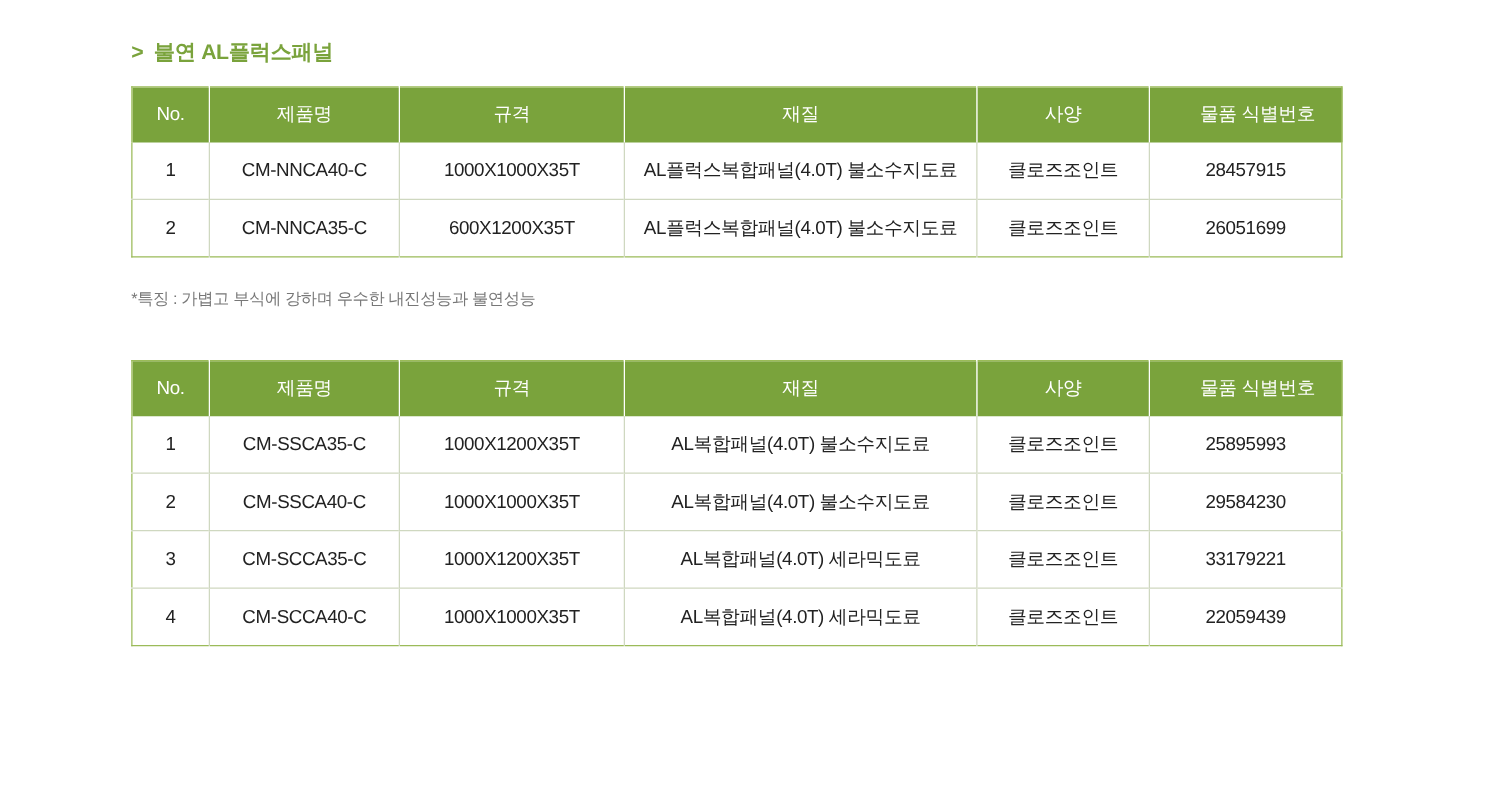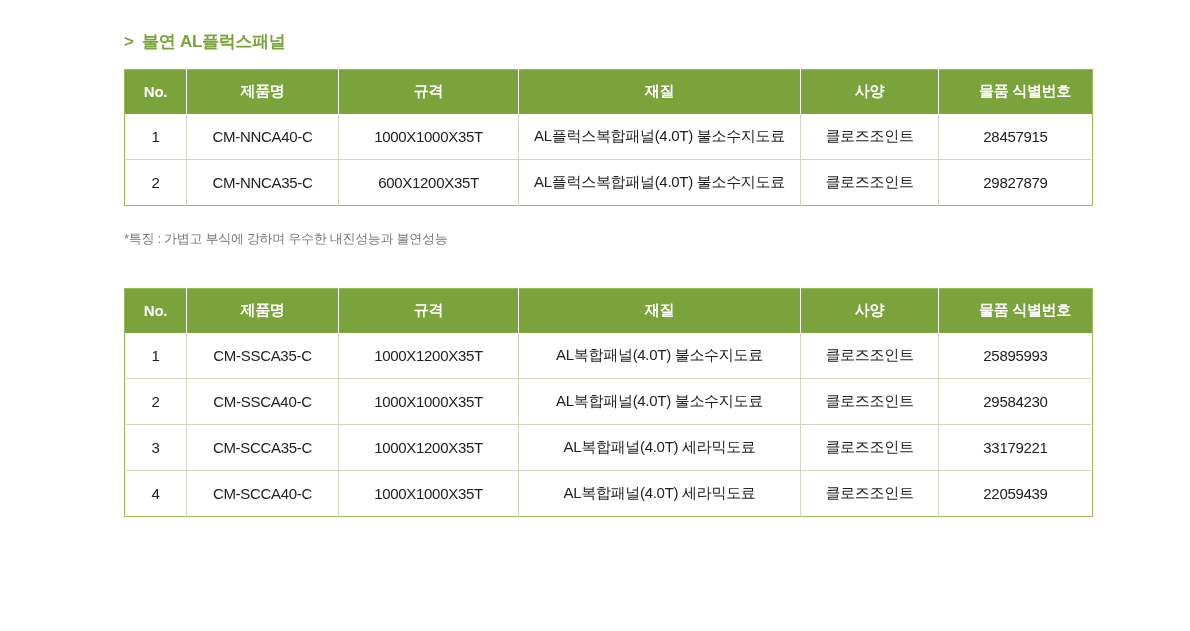--- a/index.html
+++ b/index.html
@@ -13,21 +13,21 @@
   }
   .page {
     position: relative;
     width: 1190px;
     height: 631px;
     background: #ffffff;
     overflow: hidden;
   }
   .section {
     position: absolute;
-    left: 124px;
+    left: 105px;
     width: 968px;
   }
   .section-1 { top: 30px; }
   .section-2 { top: 288px; }
 
   .section-title {
     font-size: 17px;
     font-weight: bold;
     color: #7aa33c;
     letter-spacing: -0.3px;
@@ -43,21 +43,21 @@
   table.spec {
     border-collapse: collapse;
     width: 968px;
     table-layout: fixed;
     border: 1px solid #9bbb59;
   }
   table.spec thead th {
     background: #7aa33c;
     color: #ffffff;
     font-size: 15px;
-    font-weight: bold;
+    font-weight: normal;
     height: 44px;
     text-align: center;
     border-right: 1px solid #ffffff;
     letter-spacing: -0.3px;
     vertical-align: middle;
   }
   table.spec thead th:last-child { border-right: none; padding-left: 20px; }
 
   table.spec tbody td {
     height: 46px;
@@ -124,21 +124,21 @@
           <td>AL플럭스복합패널(4.0T) 불소수지도료</td>
           <td>클로즈조인트</td>
           <td>28457915</td>
         </tr>
         <tr>
           <td>2</td>
           <td>CM-NNCA35-C</td>
           <td>600X1200X35T</td>
           <td>AL플럭스복합패널(4.0T) 불소수지도료</td>
           <td>클로즈조인트</td>
-          <td>29827879</td>
+          <td>26051699</td>
         </tr>
       </tbody>
     </table>
     <div class="note">*특징 : 가볍고 부식에 강하며 우수한 내진성능과 불연성능</div>
   </div>
 
   <div class="section section-2">
     <table class="spec">
       <colgroup>
         <col class="col-no">

